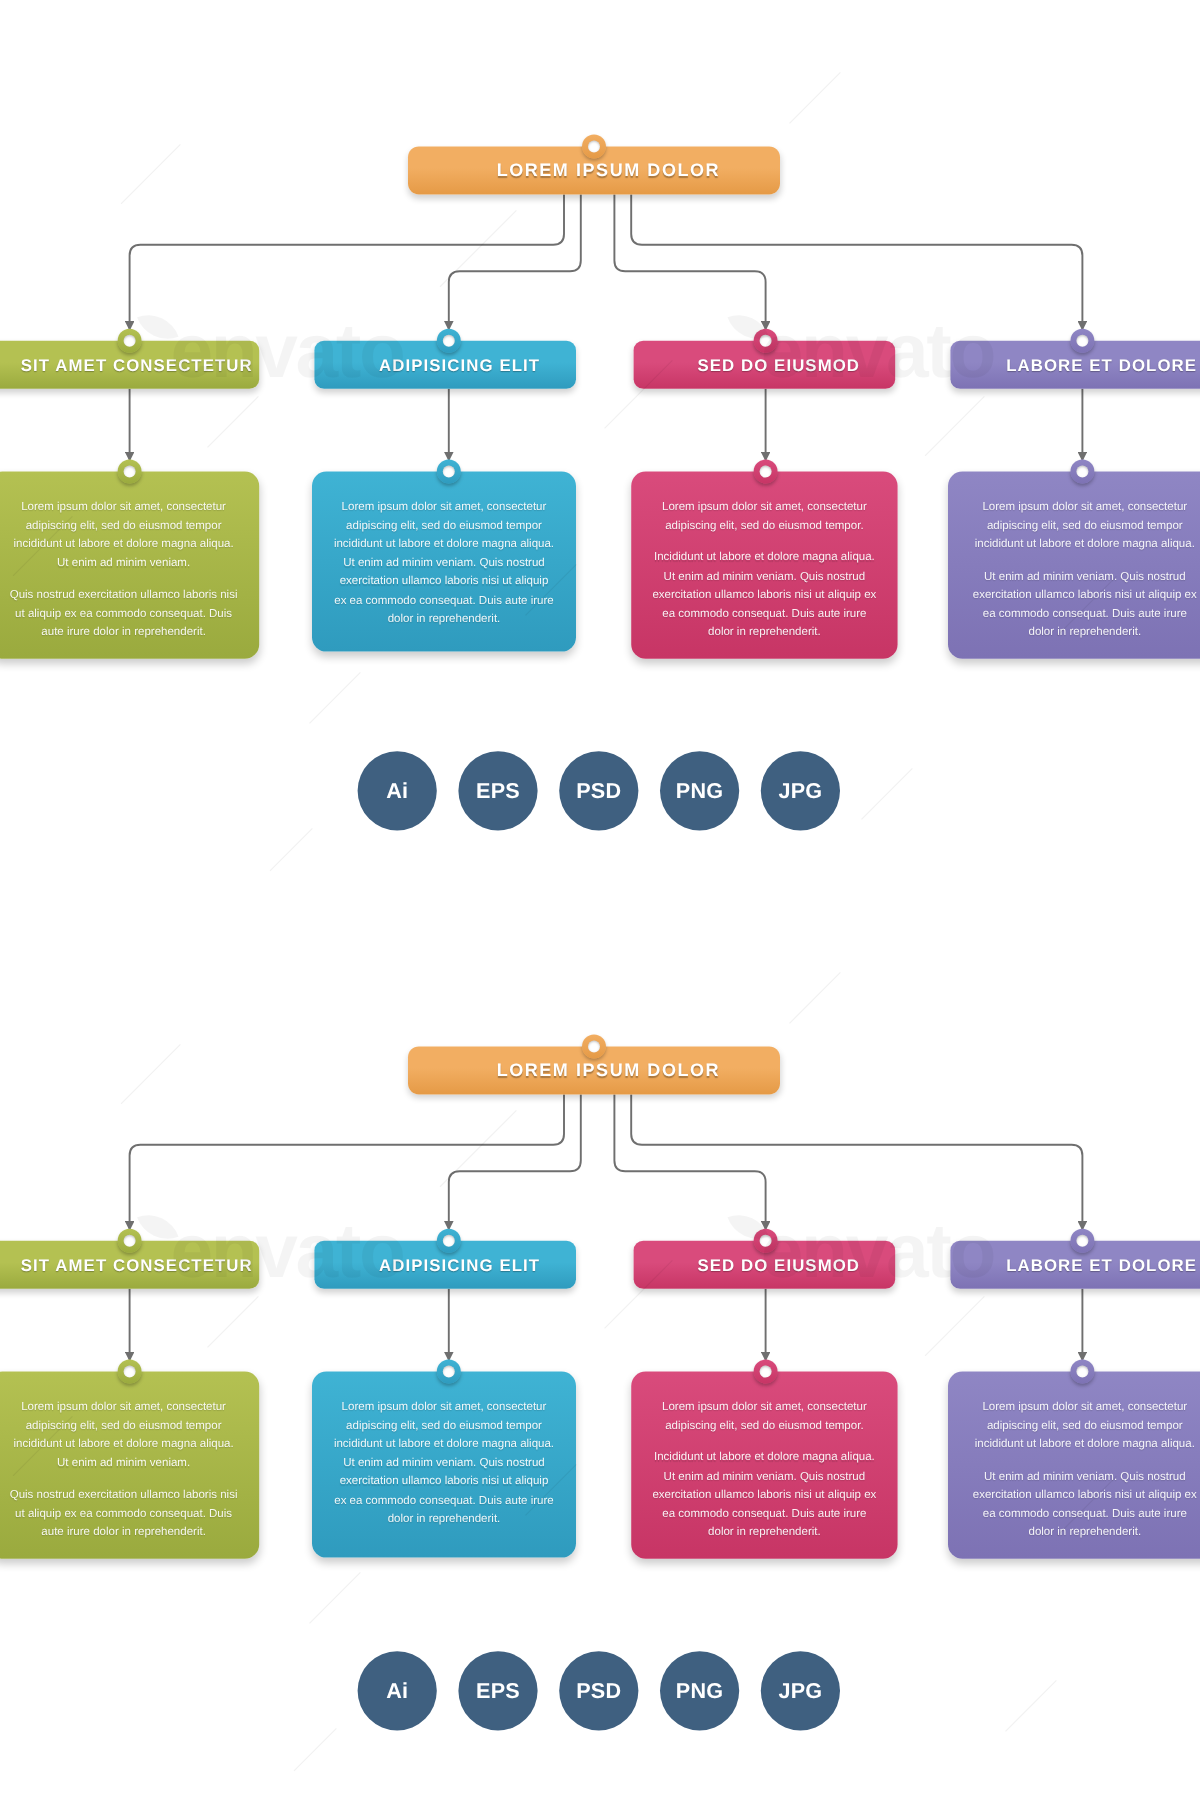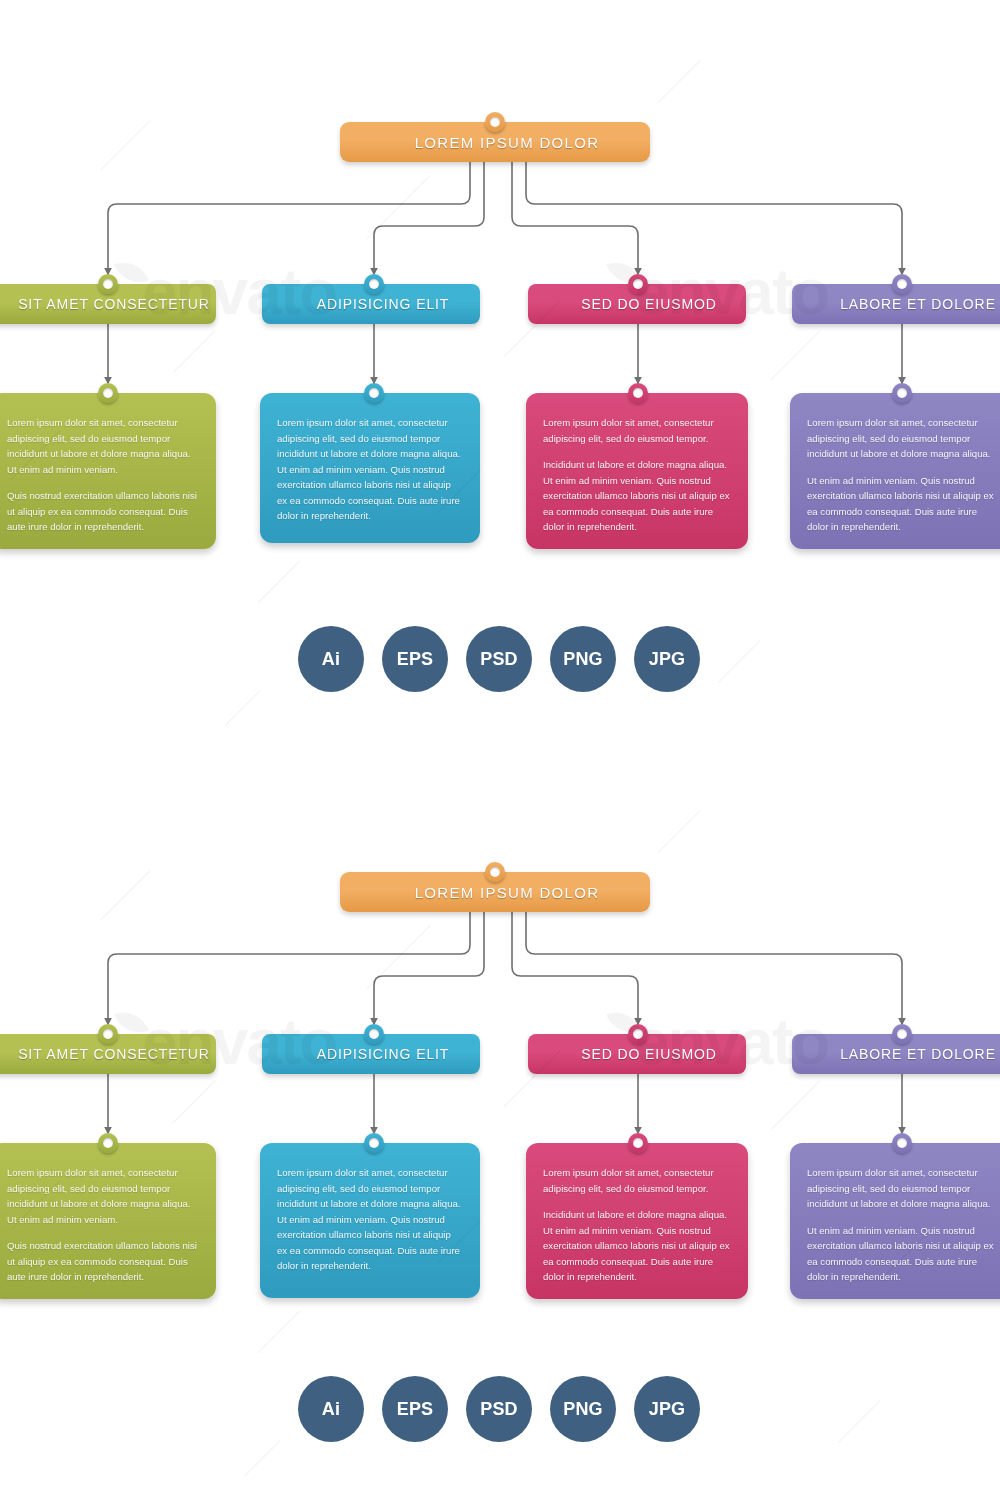--- a/index.html
+++ b/index.html
@@ -44,21 +44,21 @@
   
   .bar{
     position:absolute;
     height:40px;
     border-radius:8px;
     z-index:3;
     display:flex;align-items:center;justify-content:center;
     box-shadow:0 3px 5px rgba(0,0,0,0.18);
   }
   .bar .bar-label{
-    font-size:14px;font-weight:400;letter-spacing:0.9px;
+    font-size:14px;font-weight:700;letter-spacing:0.9px;
     color:#ffffff;
     text-shadow:0 1px 1px rgba(0,0,0,0.30);
     white-space:nowrap;
     padding-left:24px;
   }
   .bar.root{height:40px;border-radius:9px;}
   .bar.root .bar-label{font-size:15px;letter-spacing:1.3px;}
 
   
   .card{
@@ -68,20 +68,21 @@
     box-shadow:0 4px 7px rgba(0,0,0,0.20);
     box-sizing:border-box;
     padding:22px 17px 14px 17px;
   }
   .card p{
     margin:0;
     font-size:9.6px;
     line-height:1.62;
     color:rgba(255,255,255,0.93);
     text-shadow:0 1px 1px rgba(0,0,0,0.17);
+    text-align:center;
   }
   .card p + p{margin-top:11px;}
 
   
   .pin{
     position:absolute;
     width:20px;height:20px;
     border-radius:50%;
     z-index:4;
     box-sizing:border-box;

